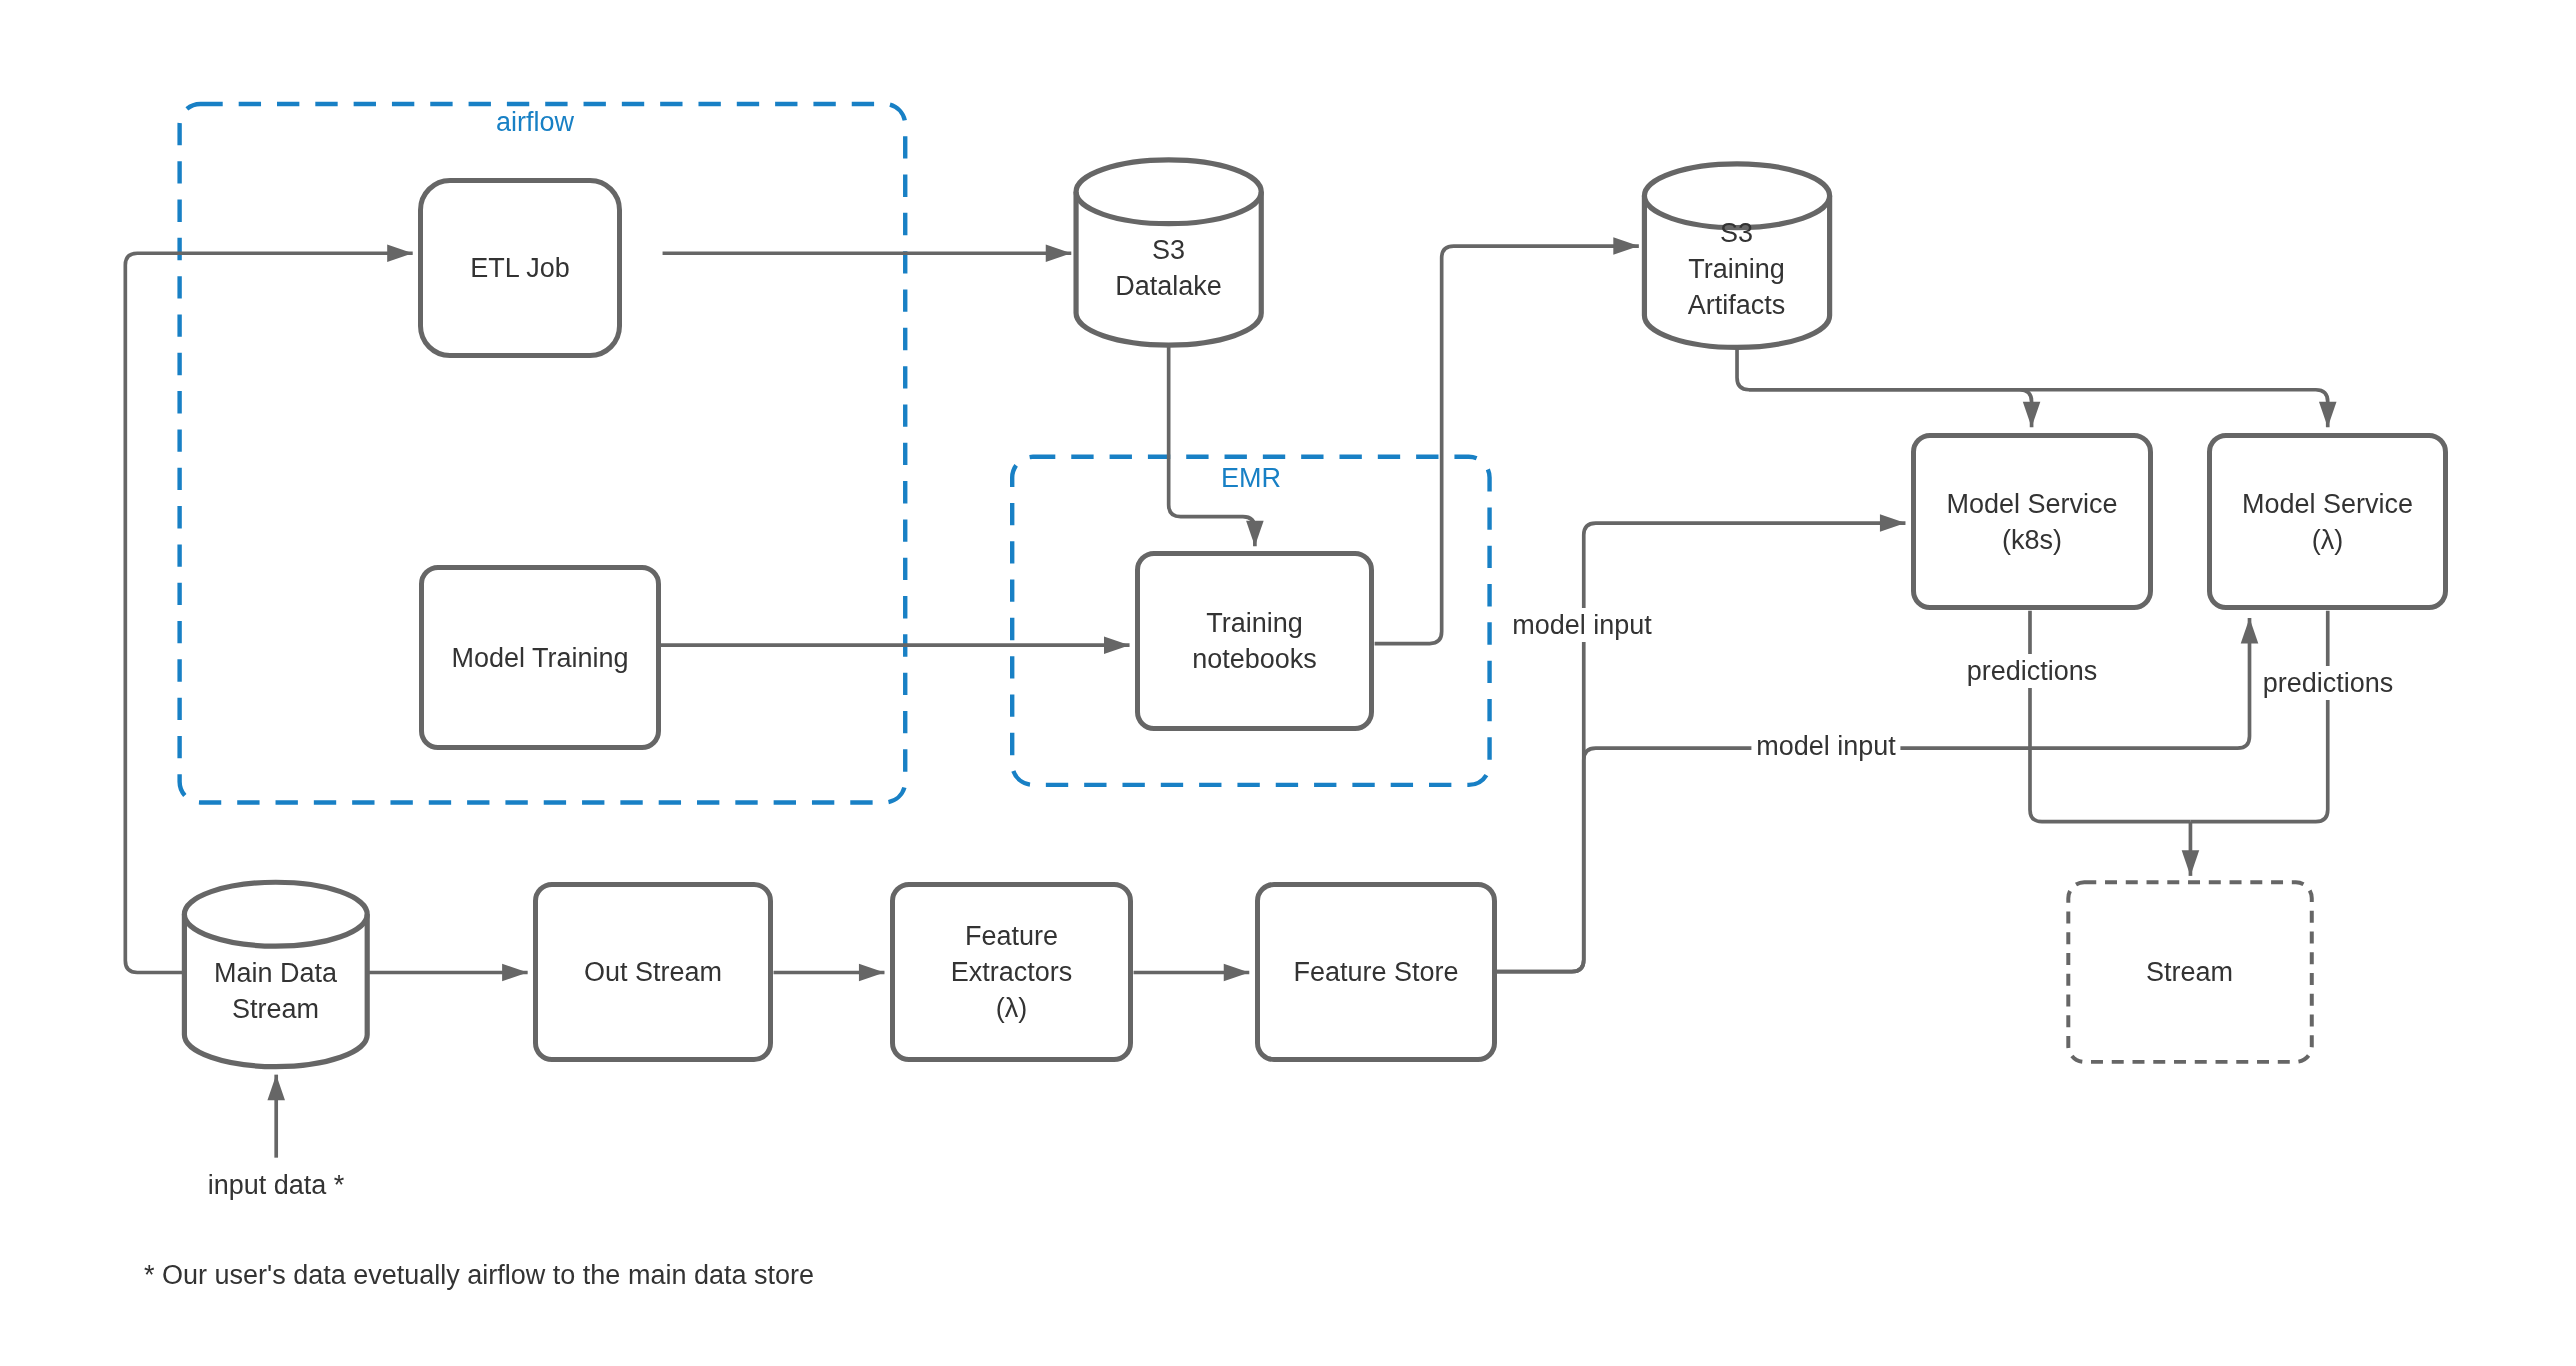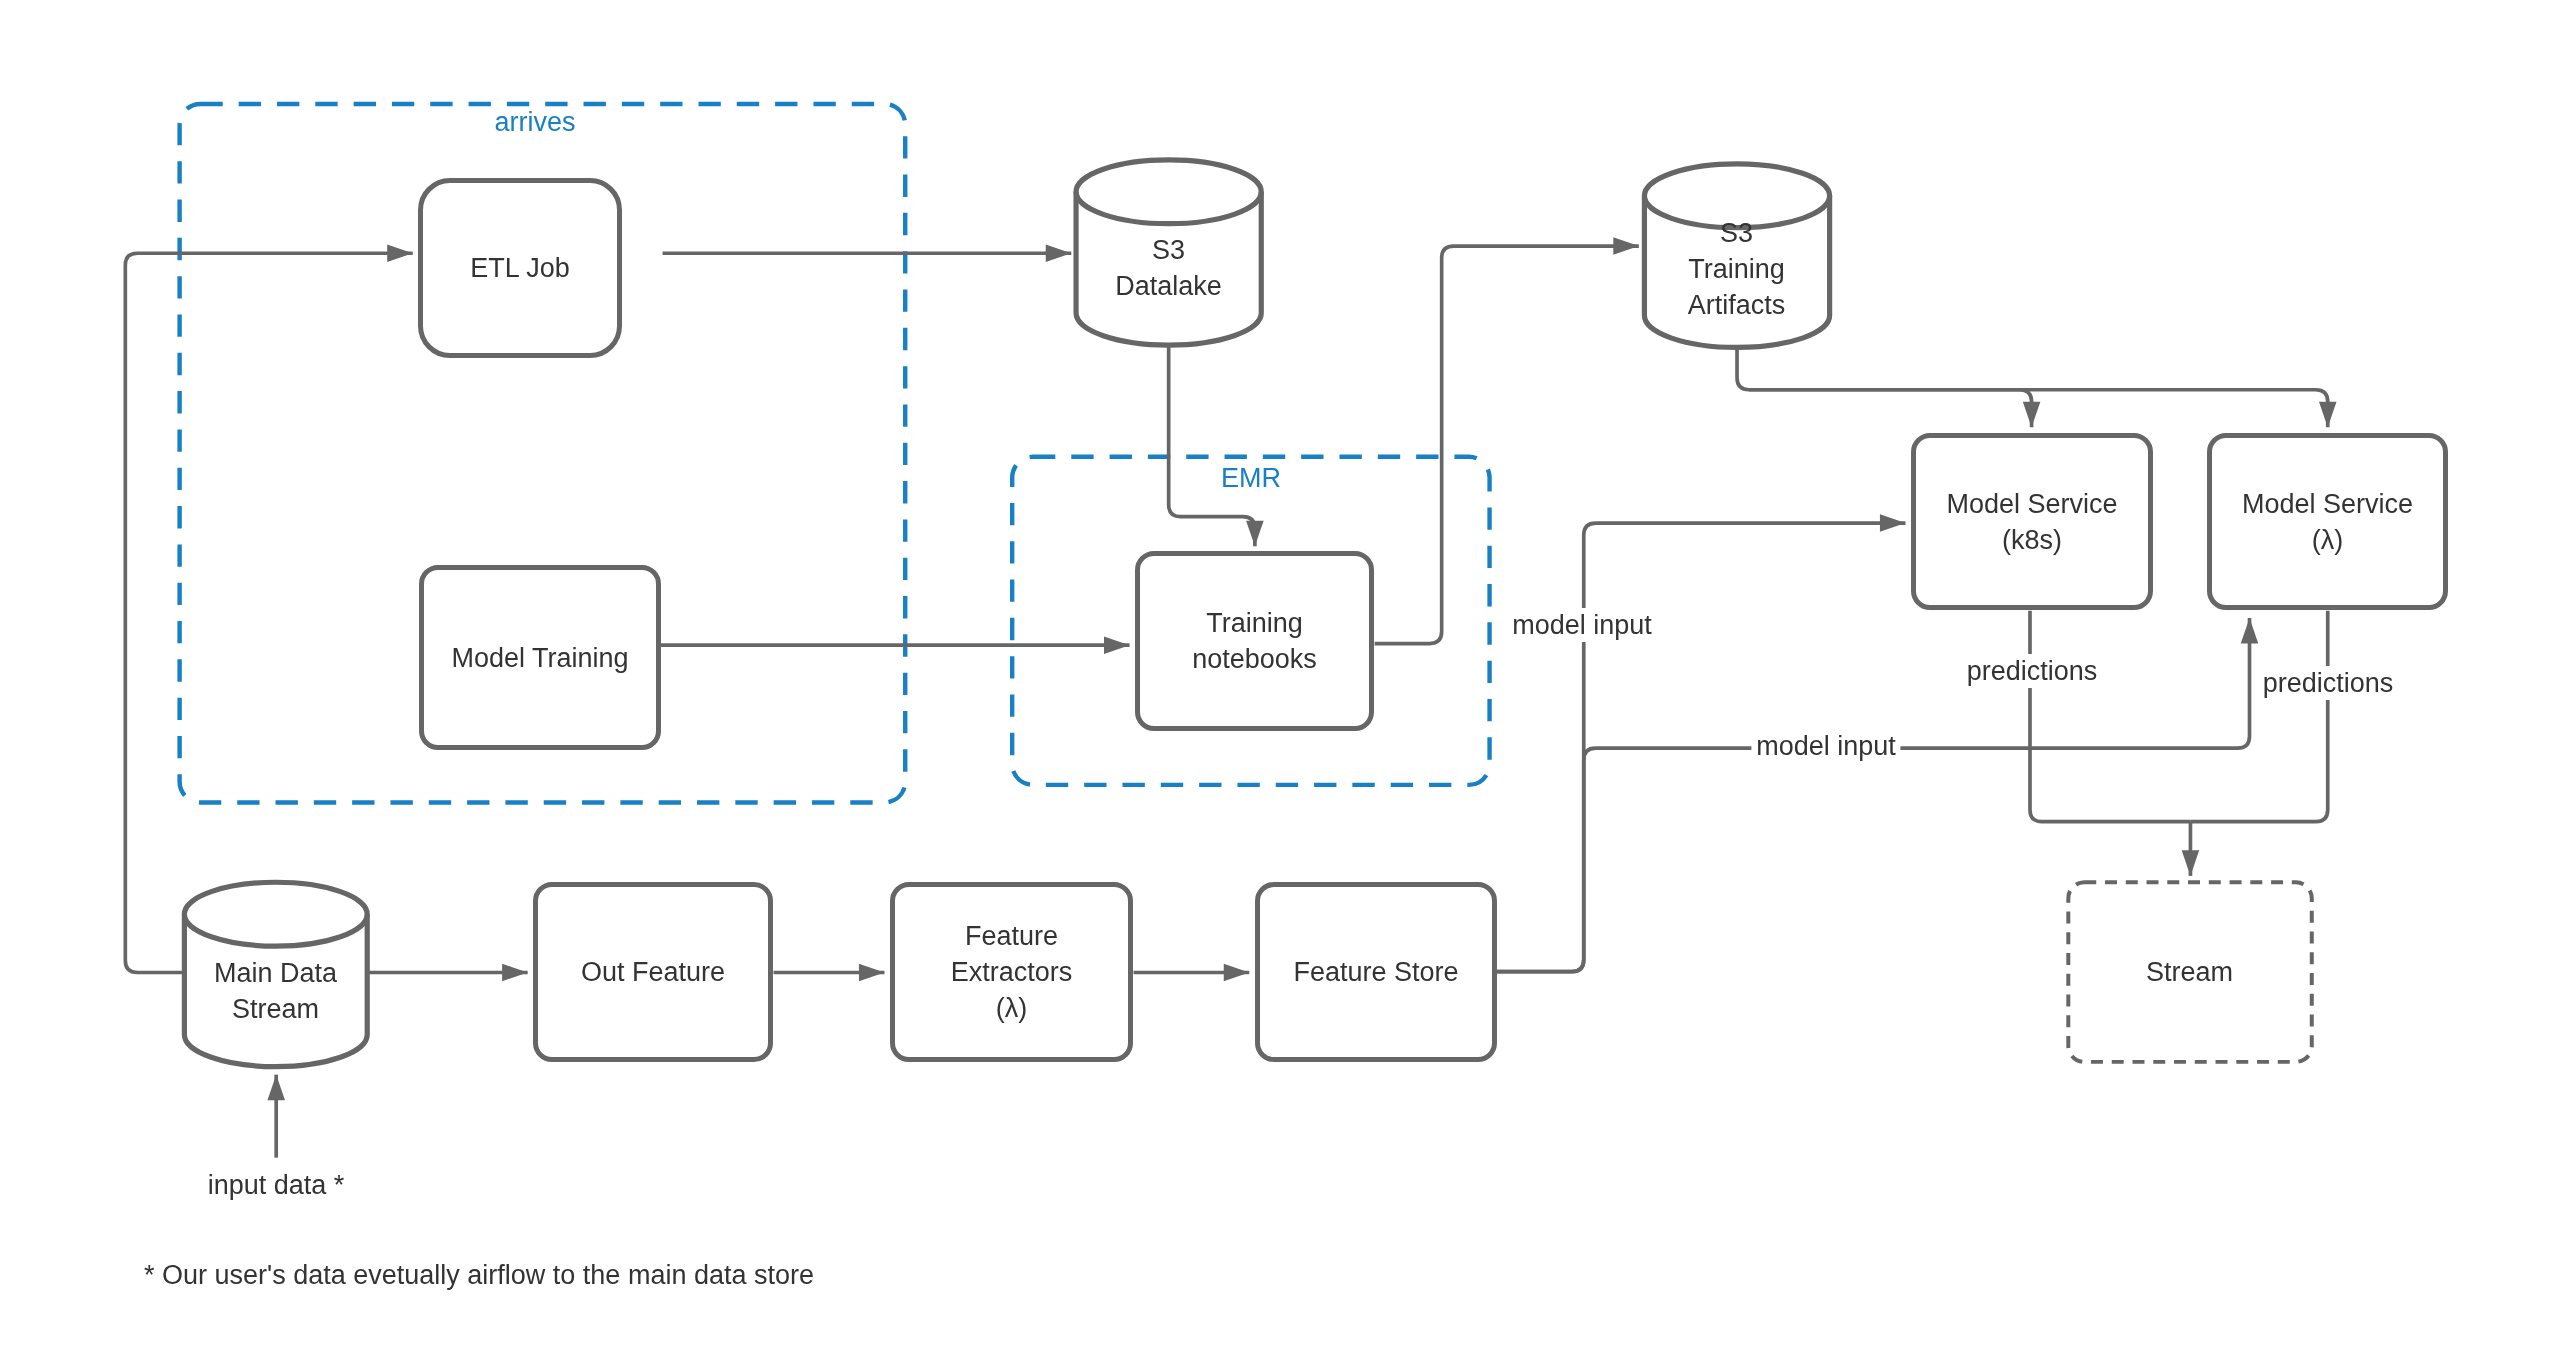--- a/index.html
+++ b/index.html
@@ -79,21 +79,21 @@
     <path class="edge" marker-end="url(#arr)" d="M 346 1450 V 1346"></path>
 
     <path class="cyl" d="M 1348 240 A 116 40 0 0 1 1580 240 V 392 A 116 40 0 0 1 1348 392 Z"></path>
     <path class="cyl-inner" d="M 1348 240 A 116 40 0 0 0 1580 240"></path>
     <path class="cyl" d="M 2060 245 A 116 40 0 0 1 2292 245 V 395 A 116 40 0 0 1 2060 395 Z"></path>
     <path class="cyl-inner" d="M 2060 245 A 116 40 0 0 0 2292 245"></path>
     <path class="cyl" d="M 231 1145 A 114.5 40 0 0 1 460 1145 V 1296 A 114.5 40 0 0 1 231 1296 Z"></path>
     <path class="cyl-inner" d="M 231 1145 A 114.5 40 0 0 0 460 1145"></path>
   </svg>
 
-  <div class="group-label" style="left:535px;top:122px;">arrives</div>
+  <div class="group-label" style="left:535px;top:122px;">airflow</div>
   <div class="group-label" style="left:1251px;top:478px;">EMR</div>
 
   <div class="node" style="left:418px;top:178px;width:204px;height:180px;border-radius:32px;">
     <span>ETL Job</span>
   </div>
   <div class="node" style="left:419px;top:553px;width:242px;height:185px;margin-top:12px;">
     <span>Model Training</span>
   </div>
   <div class="node" style="left:1135px;top:551px;width:239px;height:180px;">
     <span>Training
@@ -101,21 +101,21 @@
   </div>
   <div class="node" style="left:1911px;top:433px;width:242px;height:177px;">
     <span>Model Service
 (k8s)</span>
   </div>
   <div class="node" style="left:2207px;top:433px;width:241px;height:177px;">
     <span>Model Service
 (λ)</span>
   </div>
   <div class="node" style="left:533px;top:882px;width:240px;height:180px;">
-    <span>Out Feature</span>
+    <span>Out Stream</span>
   </div>
   <div class="node" style="left:890px;top:882px;width:243px;height:180px;">
     <span>Feature
 Extractors
 (λ)</span>
   </div>
   <div class="node" style="left:1255px;top:882px;width:242px;height:180px;">
     <span>Feature Store</span>
   </div>
 

